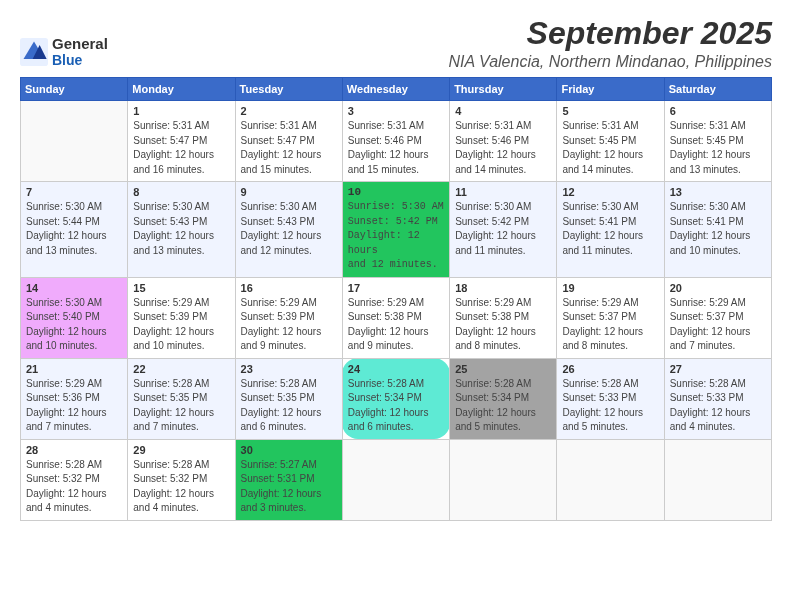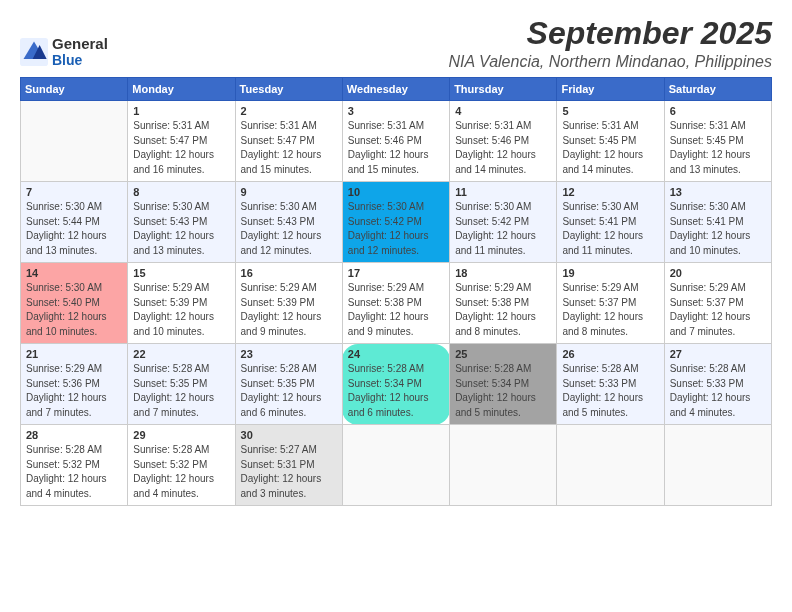--- a/index.html
+++ b/index.html
@@ -193,21 +193,21 @@
 Daylight: 12 hours
 and 13 minutes.</div>
           </td>
           <td style="background-color: rgb(240, 244, 255);">
             <span class="day-number">9</span>
             <div class="day-info" style="white-space: pre-line;">Sunrise: 5:30 AM
 Sunset: 5:43 PM
 Daylight: 12 hours
 and 12 minutes.</div>
           </td>
-          <td style="background-color: #0ea5e9;">
+          <td style="background-color: #22c55e; font-family: Liberation Mono, monospace;">
             <span class="day-number">10</span>
             <div class="day-info" style="white-space: pre-line;">Sunrise: 5:30 AM
 Sunset: 5:42 PM
 Daylight: 12 hours
 and 12 minutes.</div>
           </td>
           <td style="background-color: rgb(240, 244, 255);">
             <span class="day-number">11</span>
             <div class="day-info" style="white-space: pre-line;">Sunrise: 5:30 AM
 Sunset: 5:42 PM
@@ -223,21 +223,21 @@
           </td>
           <td style="background-color: rgb(240, 244, 255);">
             <span class="day-number">13</span>
             <div class="day-info" style="white-space: pre-line;">Sunrise: 5:30 AM
 Sunset: 5:41 PM
 Daylight: 12 hours
 and 10 minutes.</div>
           </td>
         </tr>
         <tr>
-          <td style="background-color: #fca5a5;">
+          <td style="background-color: #f0abfc;">
             <span class="day-number">14</span>
             <div class="day-info" style="white-space: pre-line;">Sunrise: 5:30 AM
 Sunset: 5:40 PM
 Daylight: 12 hours
 and 10 minutes.</div>
           </td>
           <td style="background-color: rgb(255, 255, 255);">
             <span class="day-number">15</span>
             <div class="day-info" style="white-space: pre-line;">Sunrise: 5:29 AM
 Sunset: 5:39 PM
@@ -339,21 +339,21 @@
 Daylight: 12 hours
 and 4 minutes.</div>
           </td>
           <td style="background-color: rgb(255, 255, 255);">
             <span class="day-number">29</span>
             <div class="day-info" style="white-space: pre-line;">Sunrise: 5:28 AM
 Sunset: 5:32 PM
 Daylight: 12 hours
 and 4 minutes.</div>
           </td>
-          <td style="background-color: #e5e5e5;">
+          <td style="background-color: #22c55e;">
             <span class="day-number">30</span>
             <div class="day-info" style="white-space: pre-line;">Sunrise: 5:27 AM
 Sunset: 5:31 PM
 Daylight: 12 hours
 and 3 minutes.</div>
           </td>
           <td class="empty-cell" style="background-color: rgb(249, 249, 249);"></td>
           <td class="empty-cell" style="background-color: rgb(249, 249, 249);"></td>
           <td class="empty-cell" style="background-color: rgb(249, 249, 249);"></td>
           <td class="empty-cell" style="background-color: rgb(249, 249, 249);"></td>

